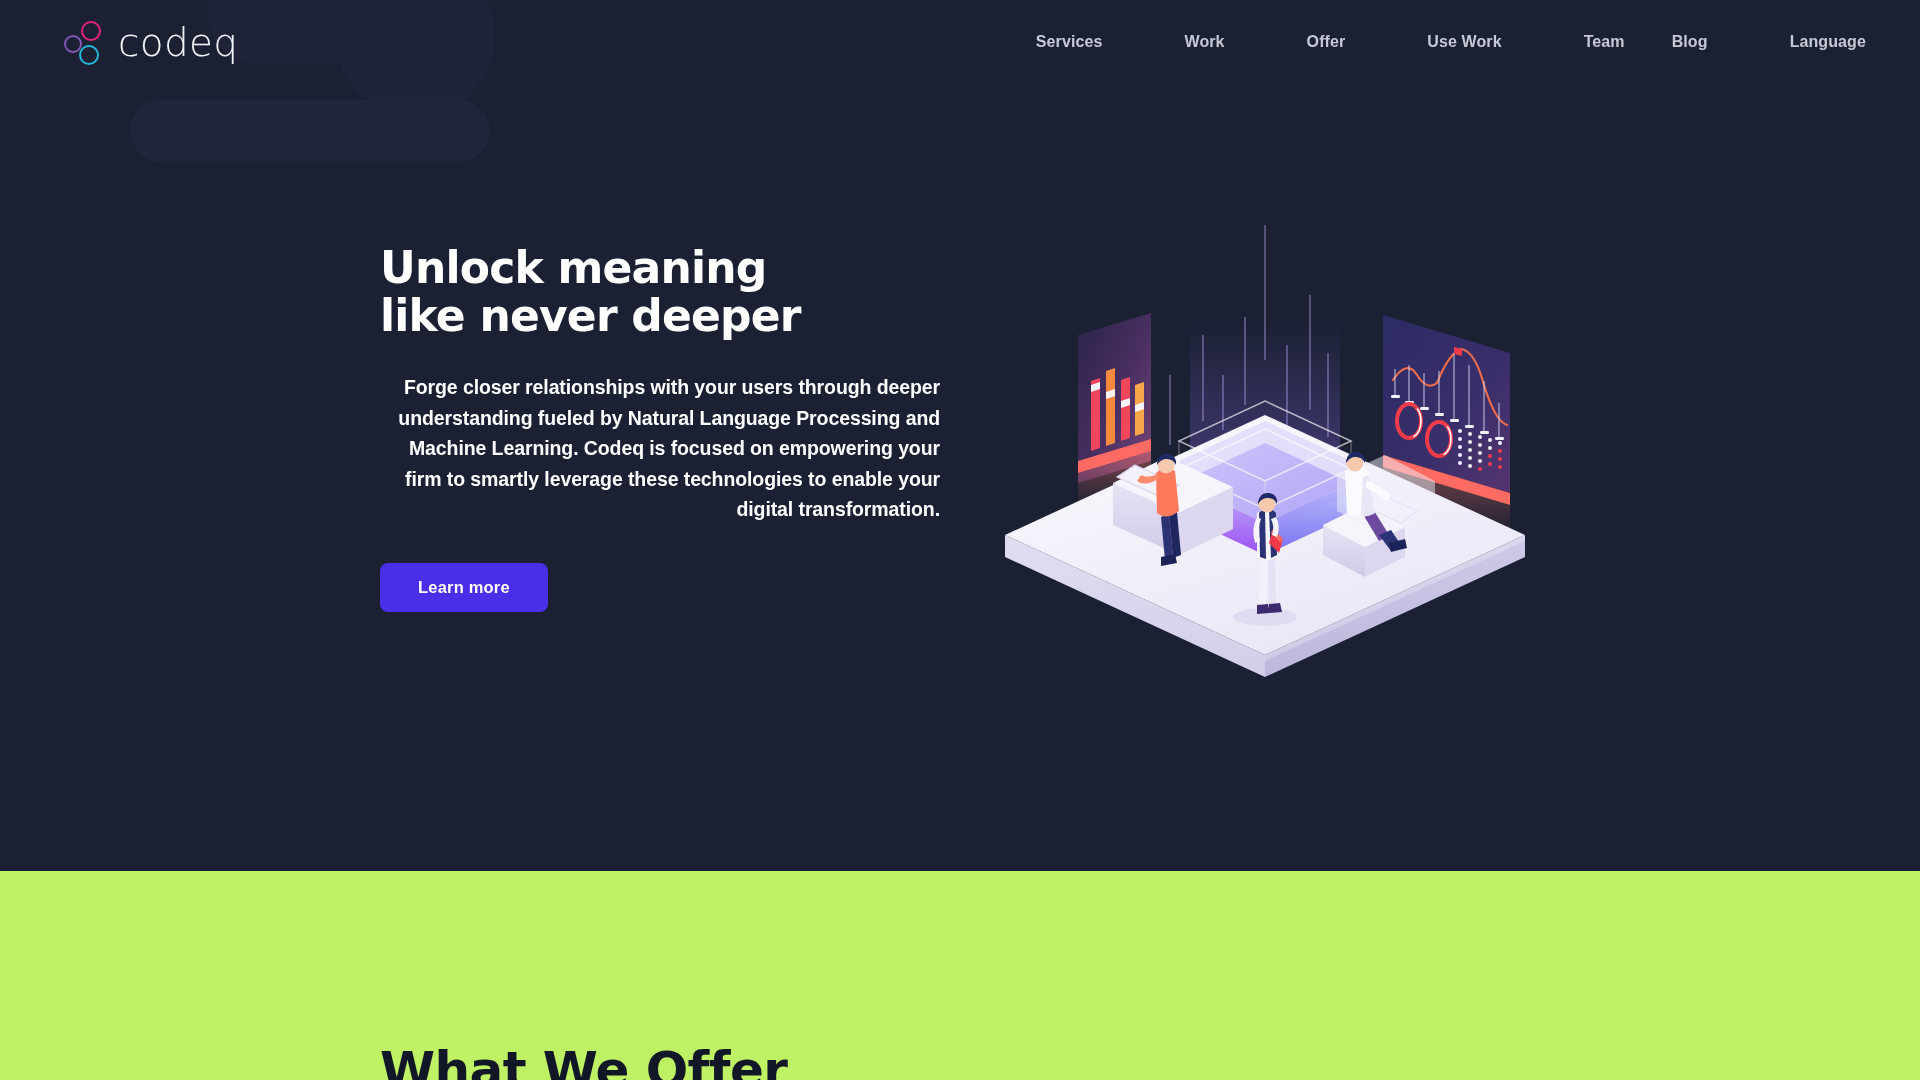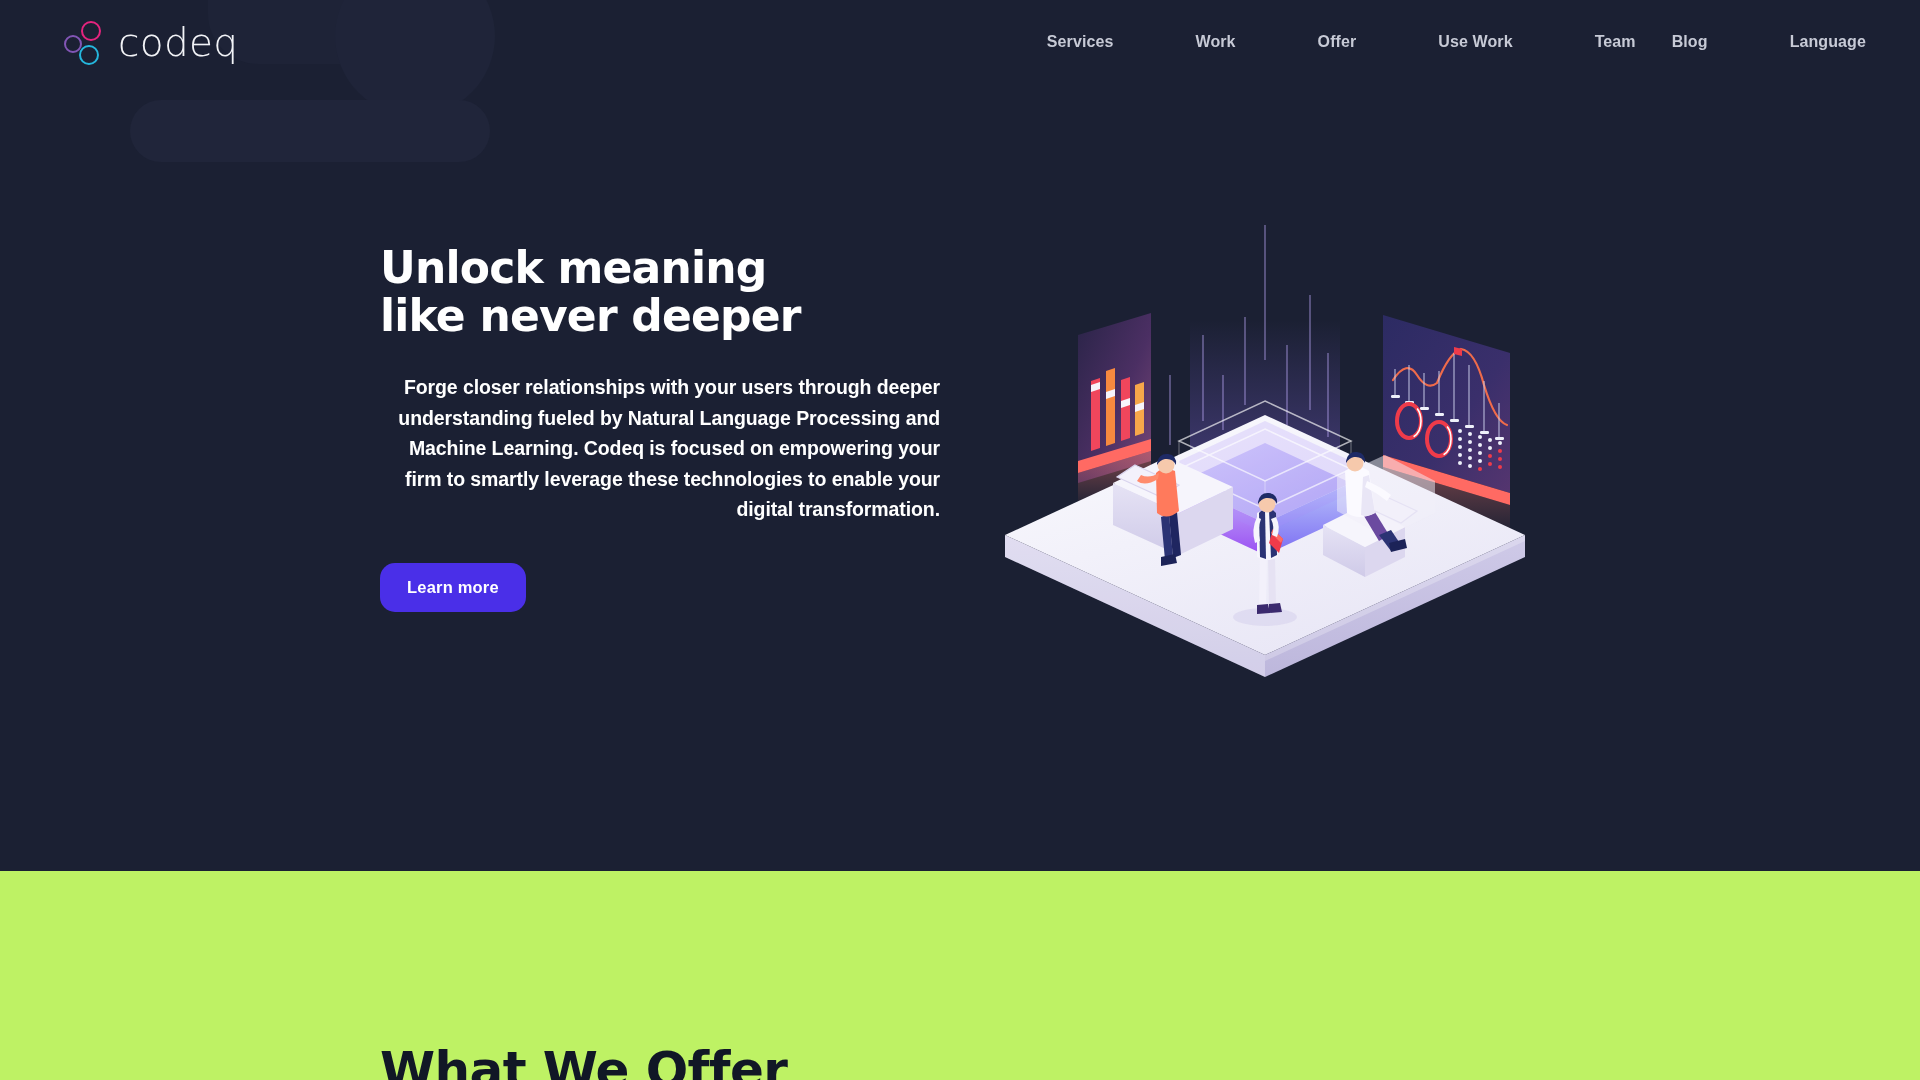--- a/index.html
+++ b/index.html
@@ -76,24 +76,24 @@
     font-family: "DejaVu Sans", "Liberation Sans", sans-serif;
   }
   .hero-sub {
     margin: 33px 0 0 0; color: #ffffff;
     font-size: 19.5px; font-weight: bold; line-height: 1.57;
     letter-spacing: -0.1px; max-width: 560px; text-align: right;
   }
   .cta {
     display: inline-block; margin-top: 38px;
     background: #4a2fe8; color: #ffffff;
-    border: none; border-radius: 15px;
+    border: none; border-radius: 8px;
     font-size: 16.5px; font-weight: bold;
     font-family: inherit; letter-spacing: 0.2px;
-    padding: 15px 27px; cursor: pointer;
+    padding: 15px 38px; cursor: pointer;
   }
 
   
   .illustration {
     position: absolute; left: 965px; top: 225px;
     width: 600px; height: 470px; z-index: 5;
   }
   .illustration svg { display: block; width: 100%; height: 100%; }
 
   
@@ -128,21 +128,21 @@
           <span class="ring ring-cyan"></span>
         </span>
         <span class="brand-name">codeq</span>
       </a>
 
       <nav class="nav">
         <a class="nav-item" href="#" style="margin-right:82px">Services</a>
         <a class="nav-item" href="#" style="margin-right:82px">Work</a>
         <a class="nav-item" href="#" style="margin-right:82px">Offer</a>
         <a class="nav-item" href="#" style="margin-right:82px">Use Work</a>
-        <a class="nav-item" href="#" style="margin-right:36px">Team</a>
+        <a class="nav-item" href="#" style="margin-right:47px">Team</a>
         <a class="nav-item" href="#" style="margin-right:82px">Blog</a>
         <a class="nav-item" href="#">Language</a>
       </nav>
     </header>
 
     <div class="hero-copy">
       <h1 class="hero-title">
         <span>Unlock meaning</span><br>
         <span>like never deeper</span>
       </h1>

